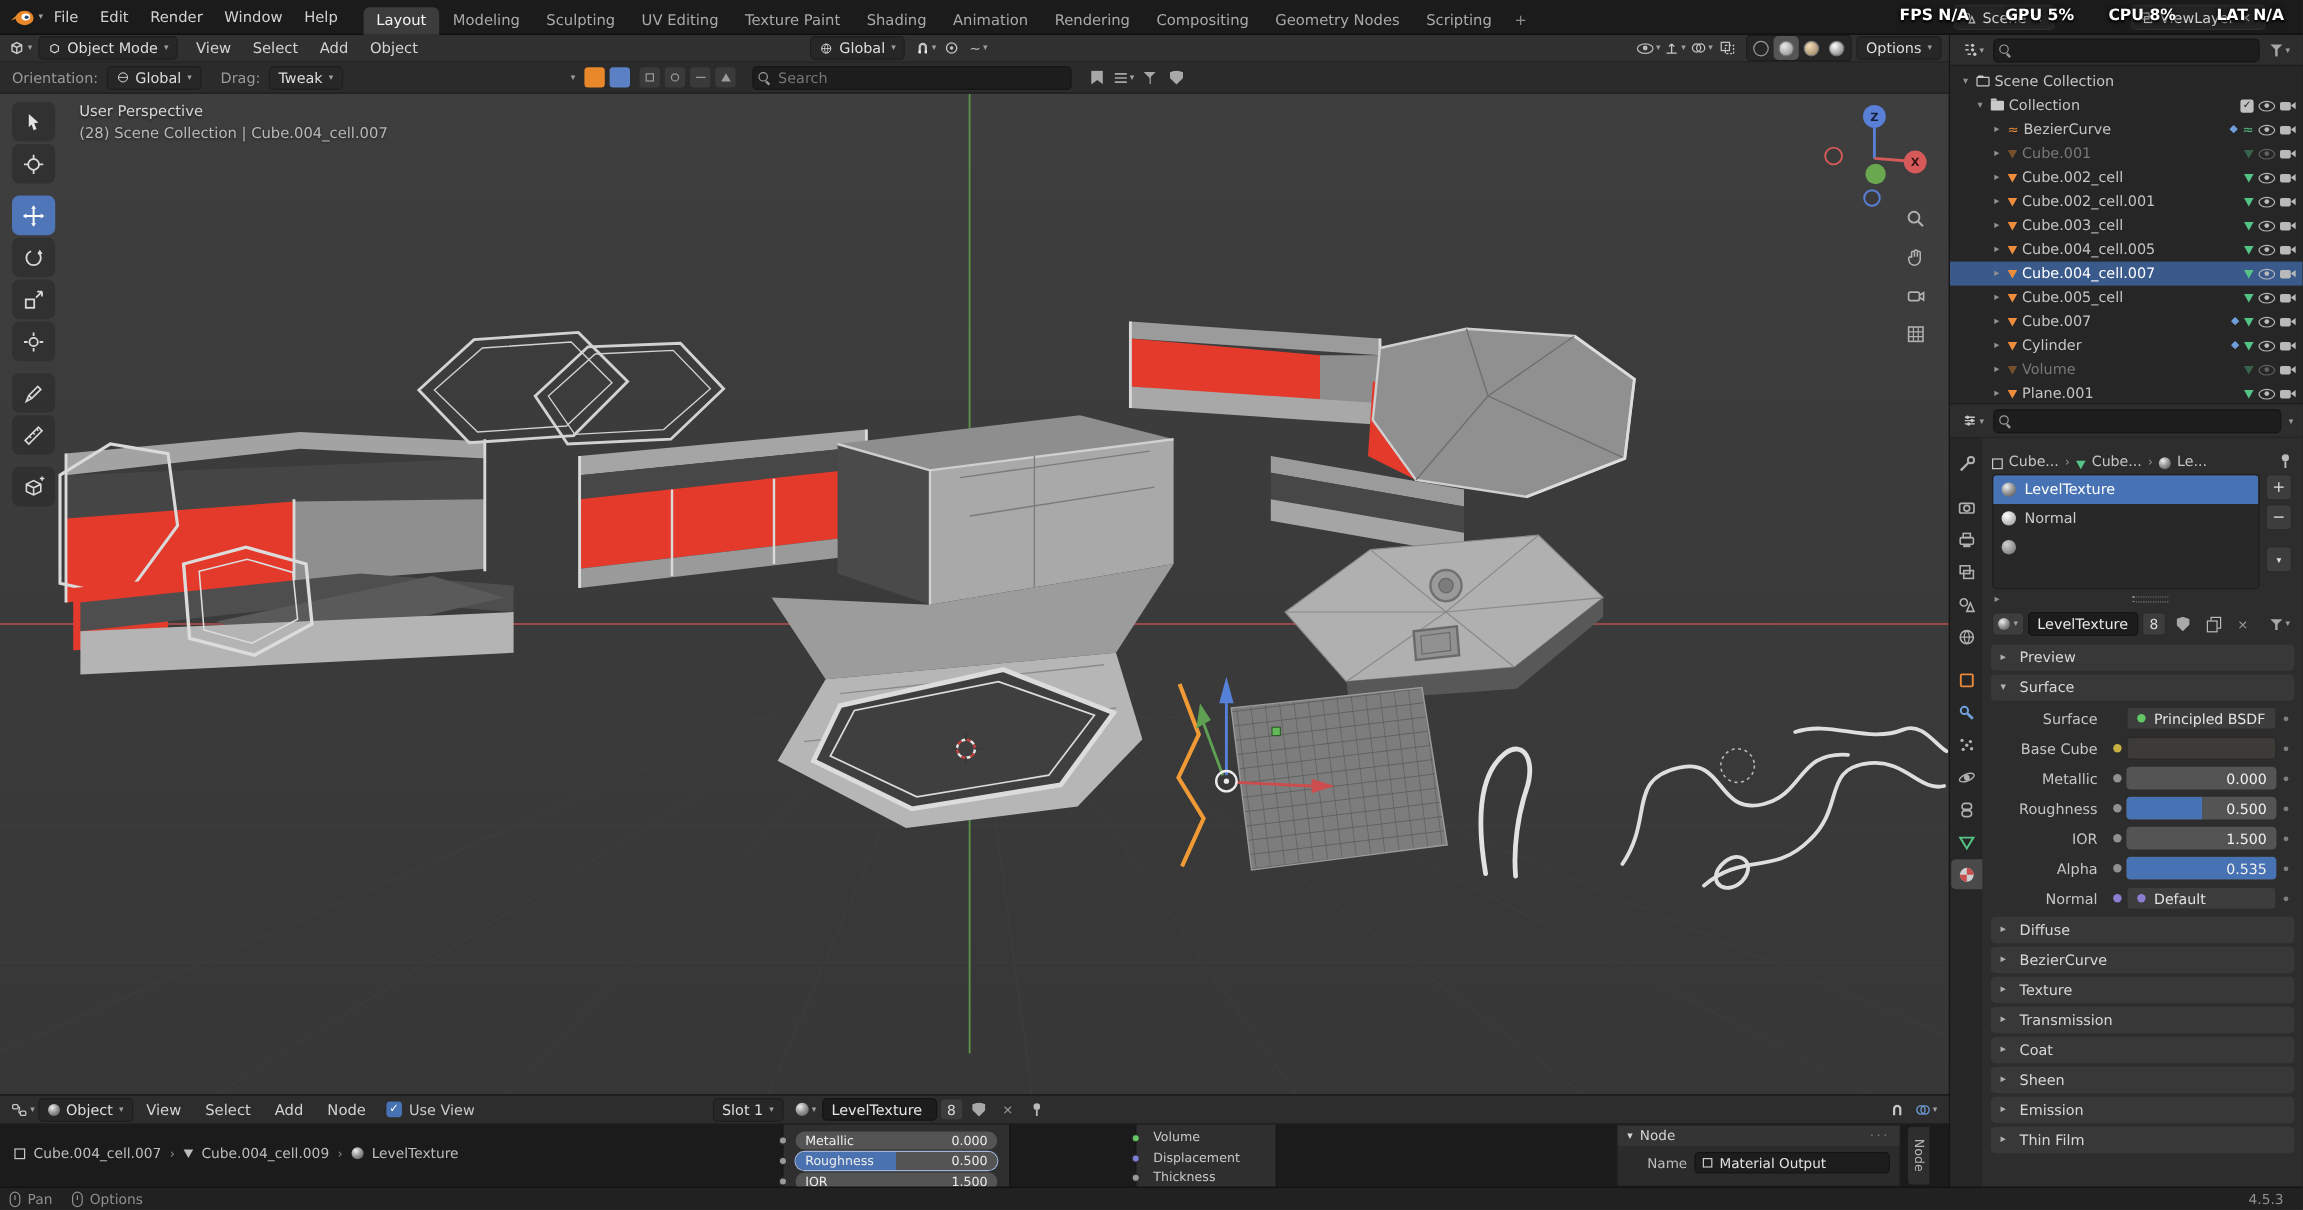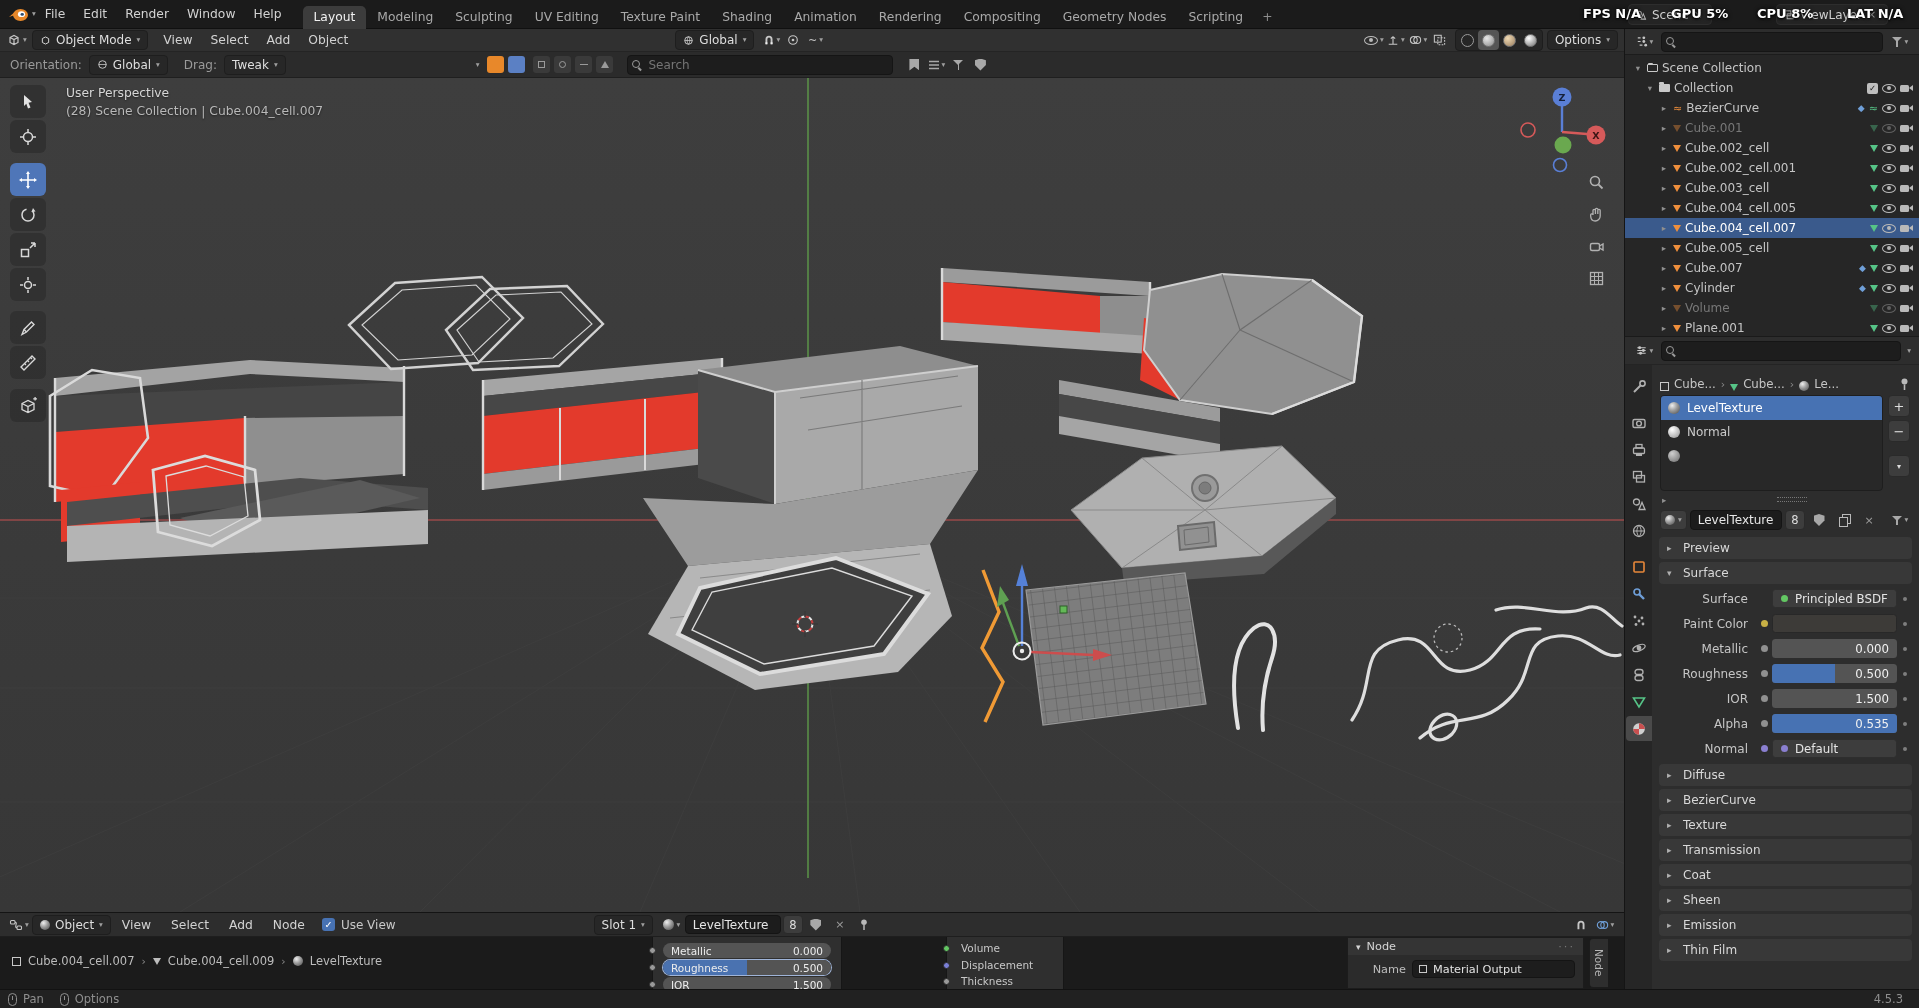--- a/index.html
+++ b/index.html
@@ -901,21 +901,21 @@
       <div class="prow">
         <span class="lb">Surface</span>
         <span></span>
         <span class="btnfield">
             <span class="ndot" style="background:#63c763"></span>
             <span>Principled BSDF</span>
           </span>
         <span class="dec"></span>
       </div>
       <div class="prow">
-        <span class="lb">Paint Color</span>
+        <span class="lb">Base Cube</span>
         <span class="sock y"></span>
         <span class="colorfield"></span>
         <span class="dec"></span>
       </div>
       <div class="prow">
         <span class="lb">Metallic</span>
         <span class="sock"></span>
         <span class="val">
             <span>0.000</span>
           </span>

